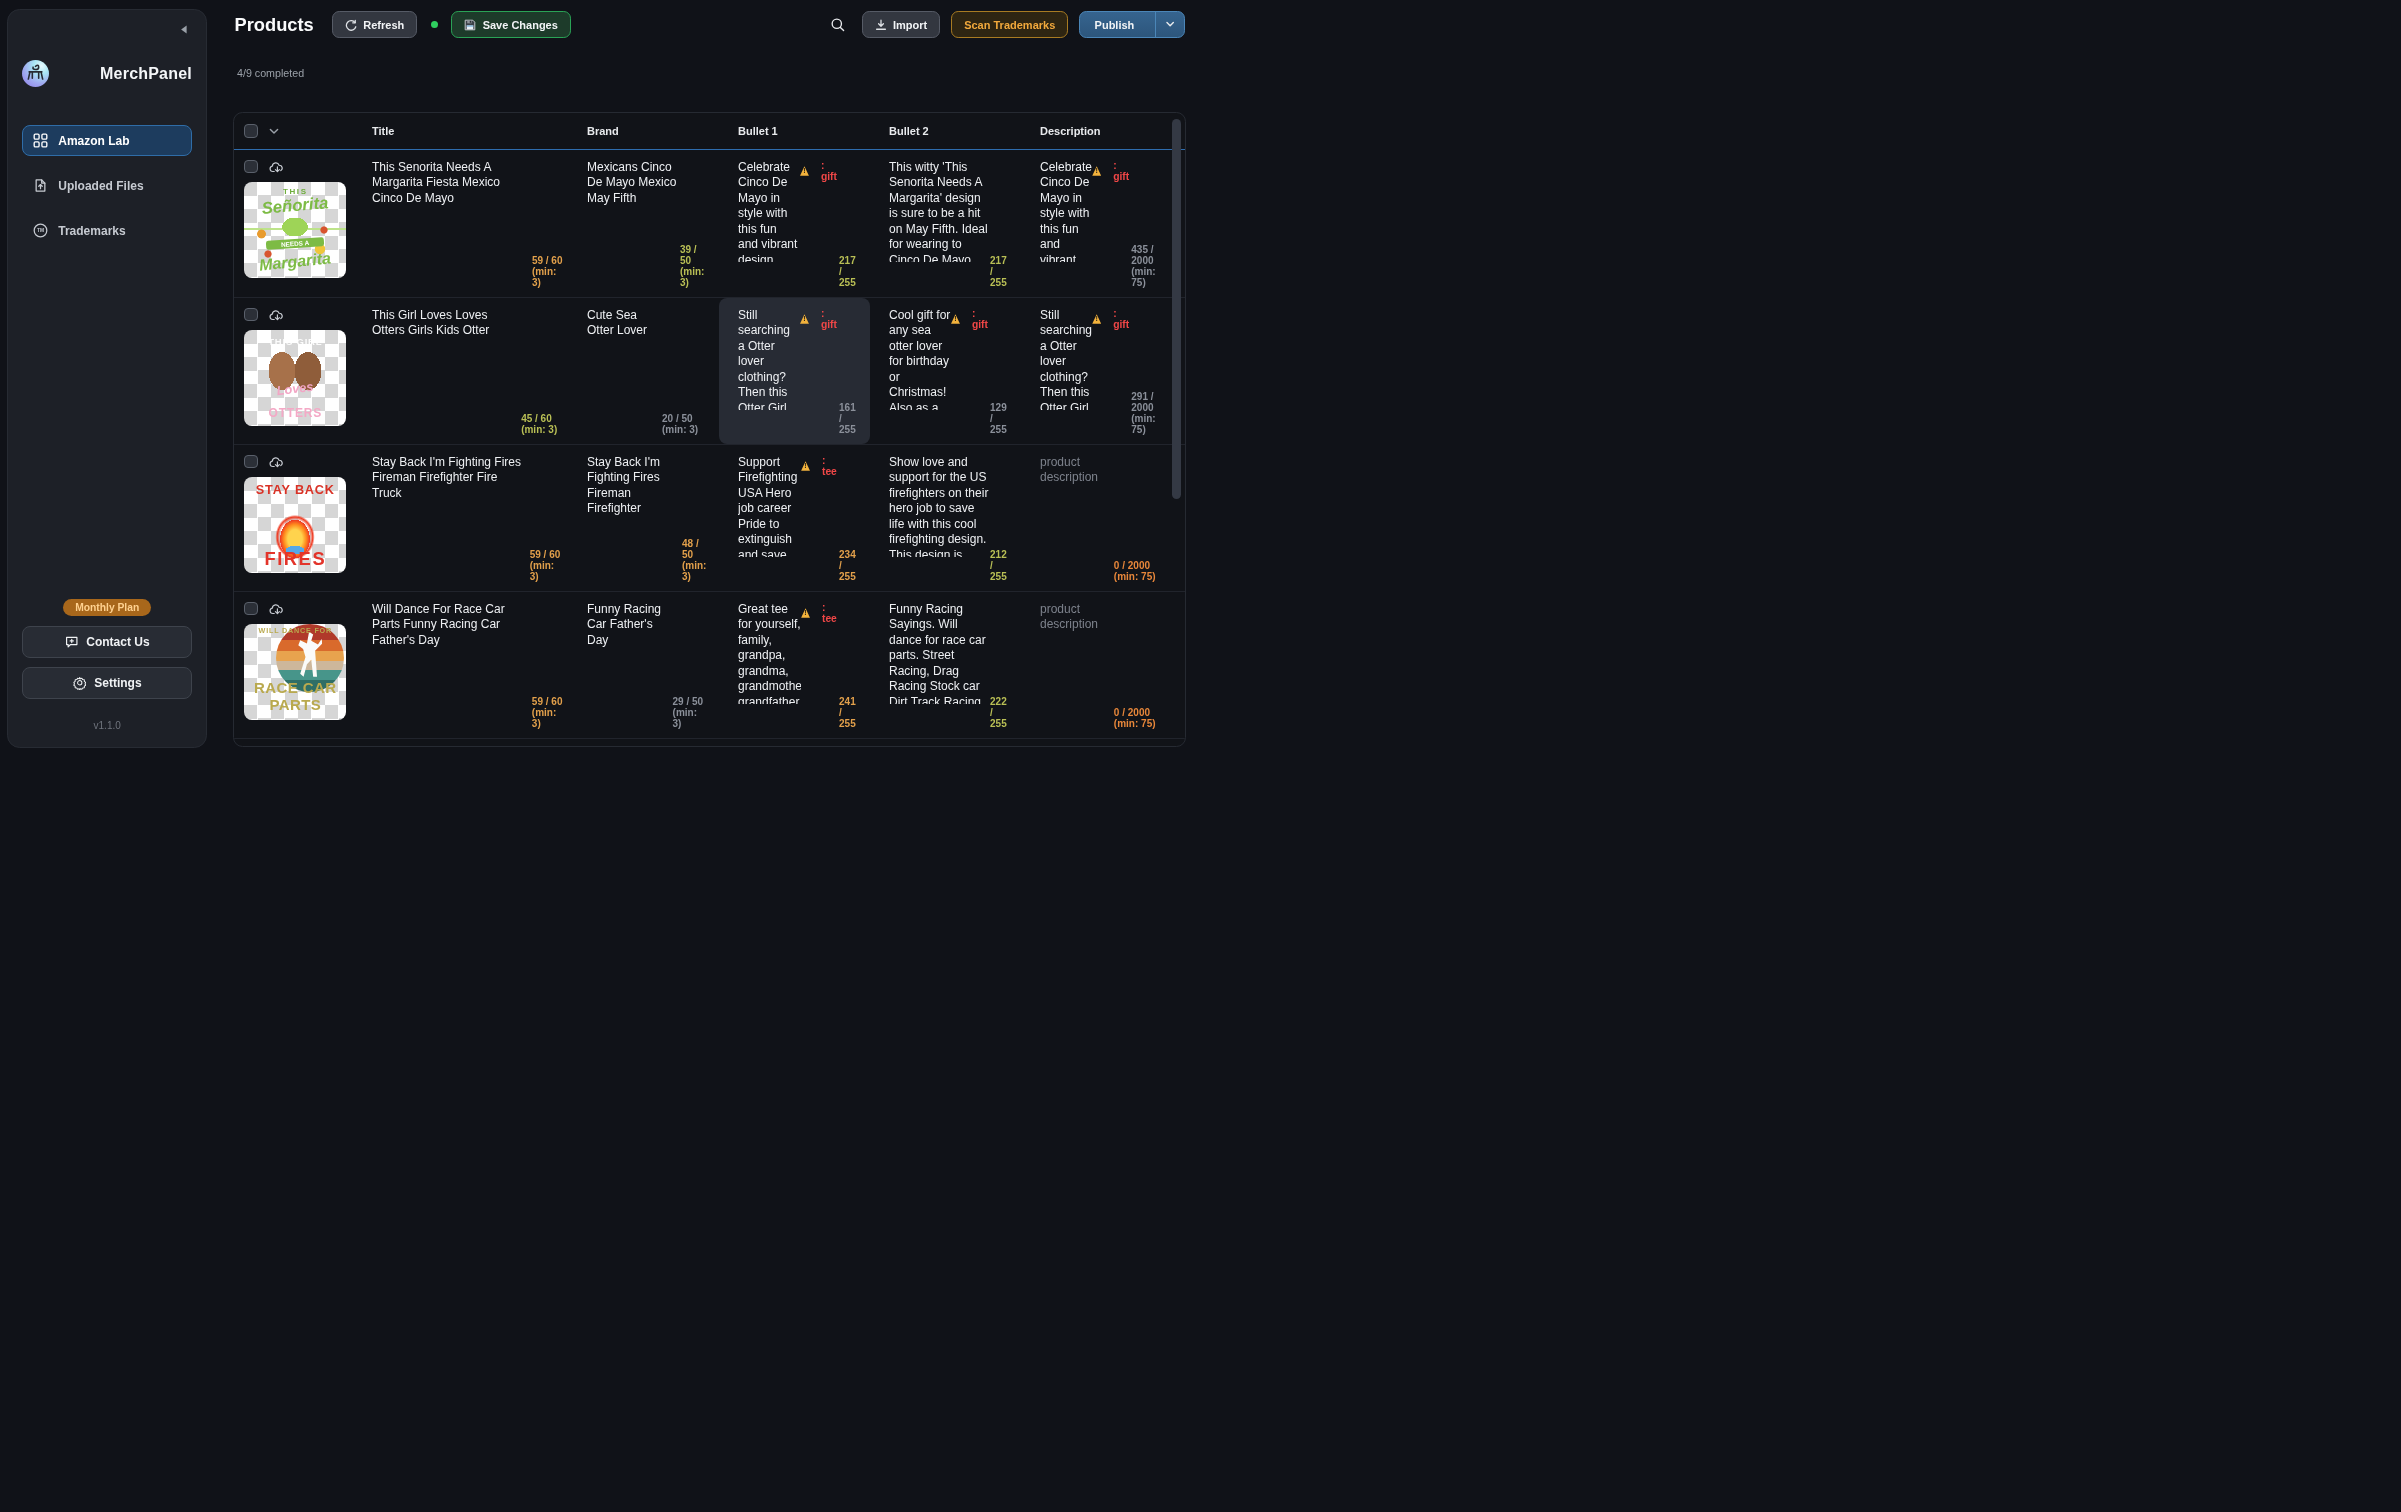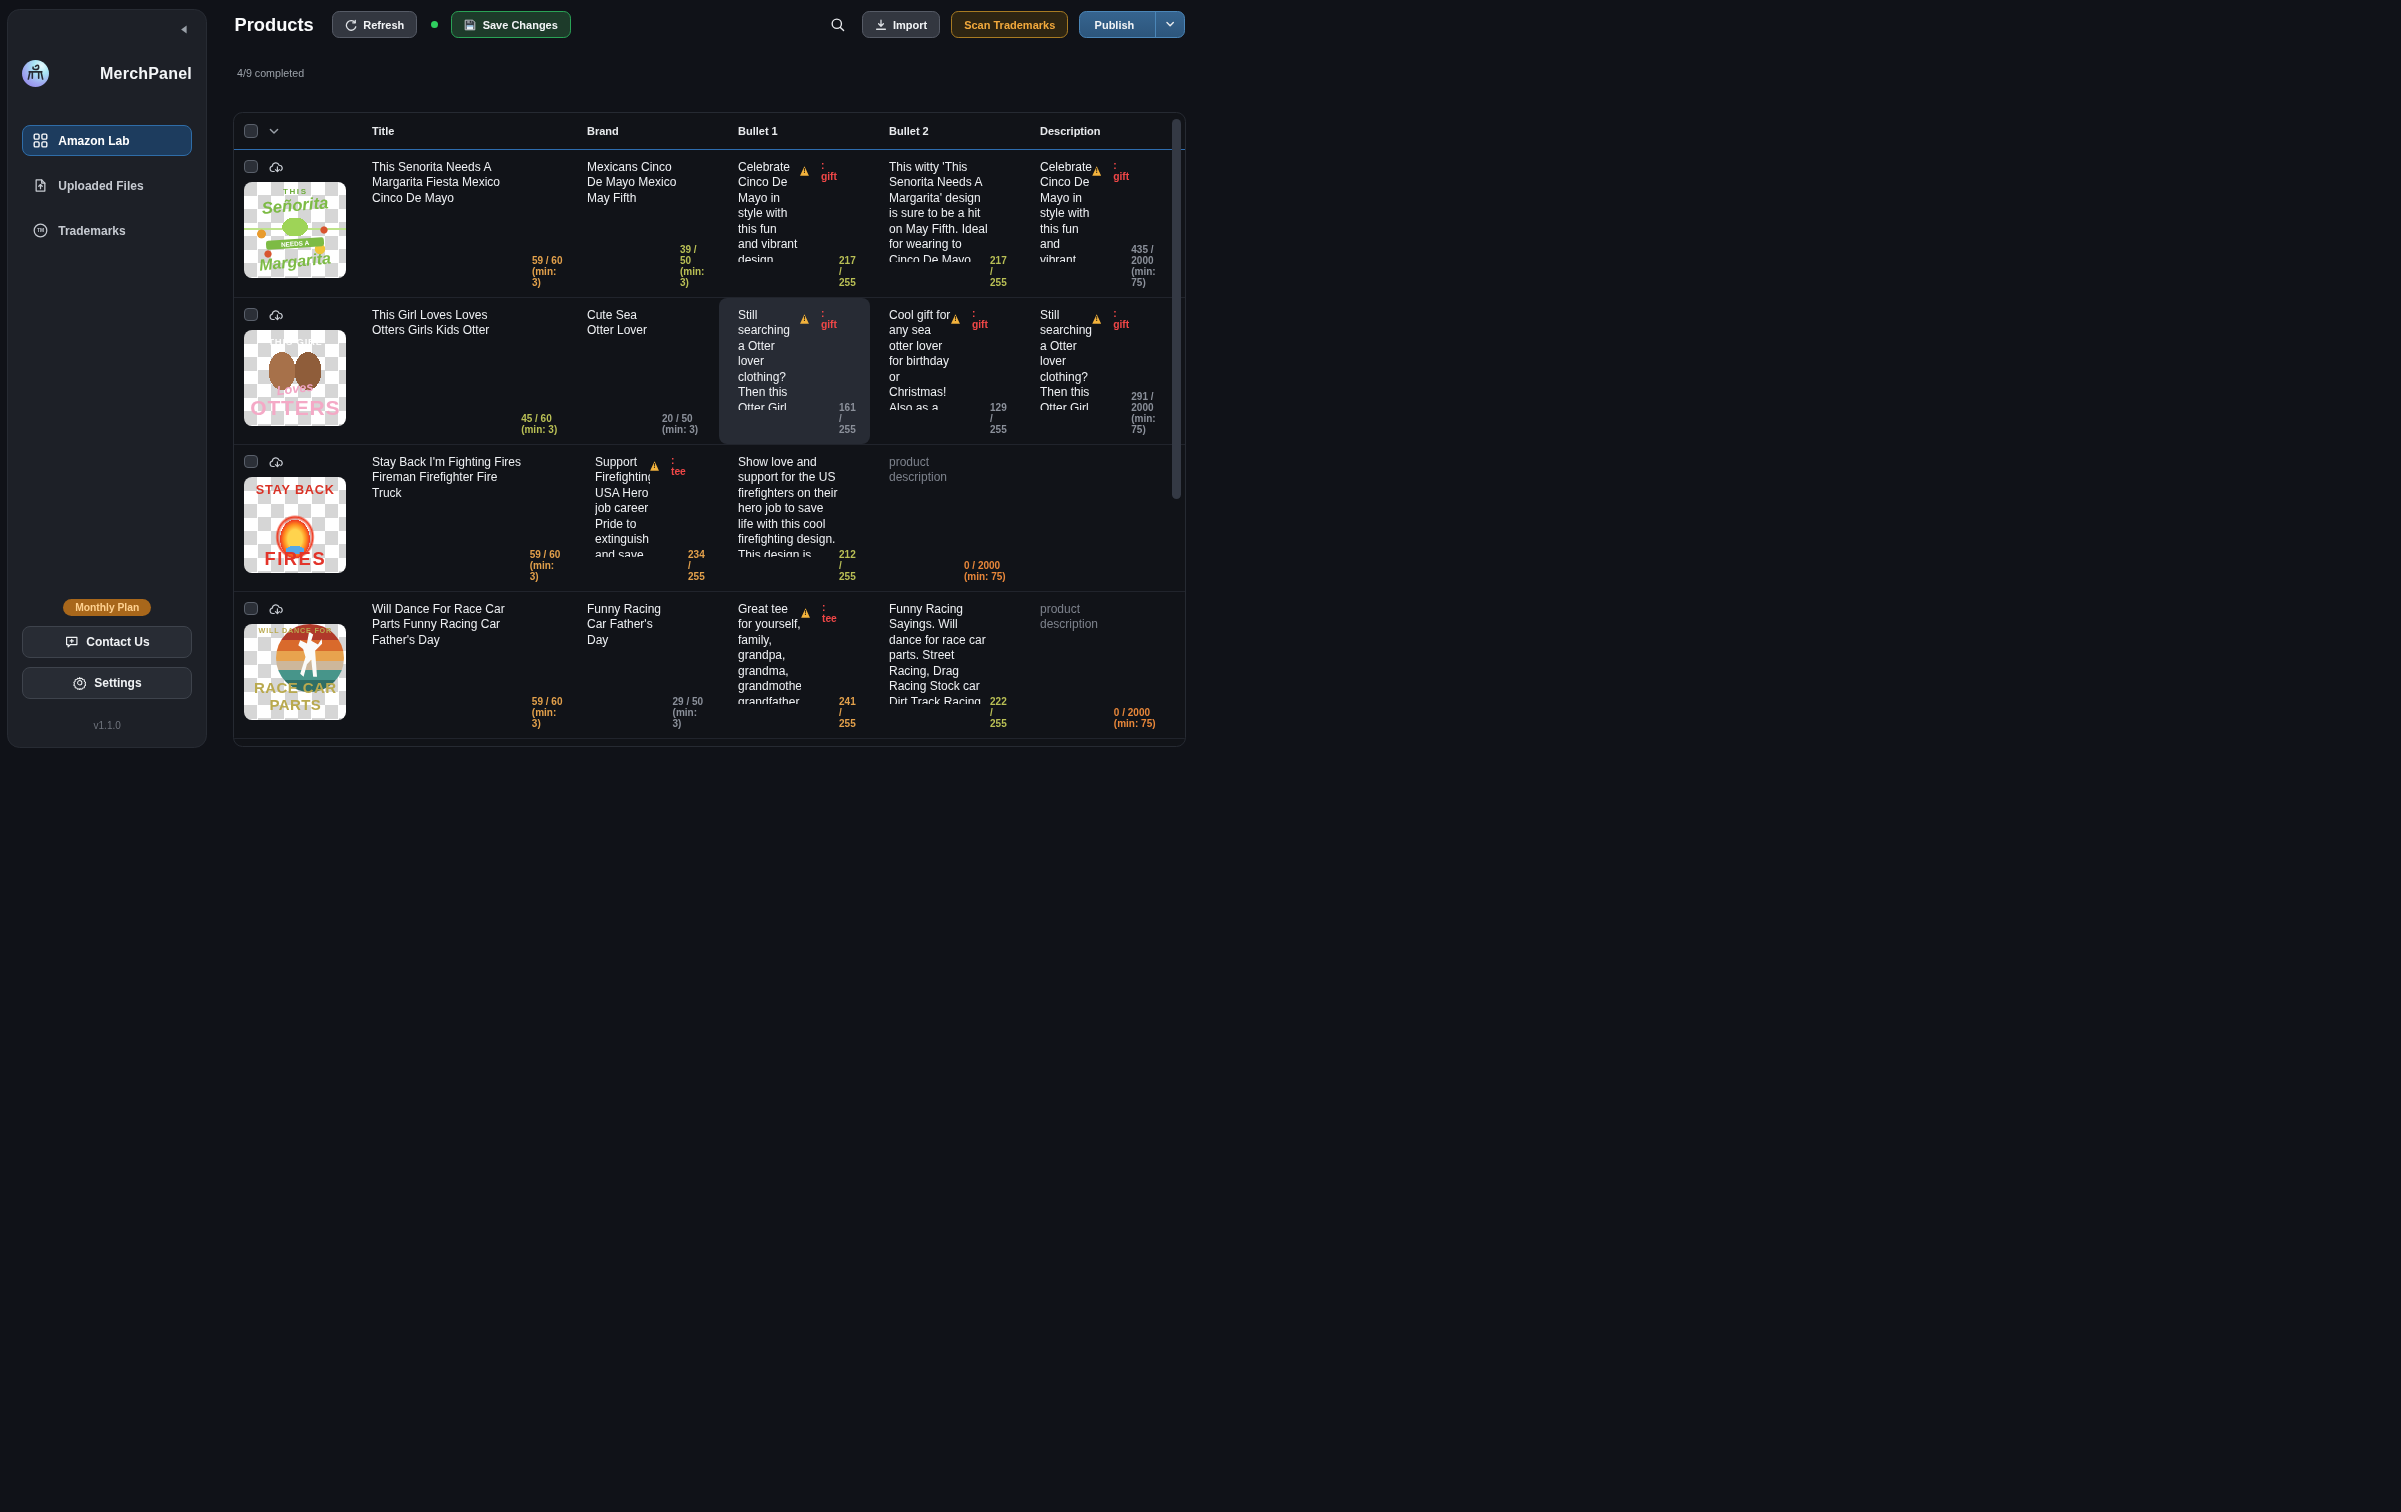--- a/index.html
+++ b/index.html
@@ -89,21 +89,21 @@
   .margarita .art { background:
       radial-gradient(circle 4px at 17.5px 52px, #e89b2e 0 4px, transparent 4.8px),
       radial-gradient(circle 3.2px at 80px 48px, #d8542e 0 3.2px, transparent 4px),
       radial-gradient(circle 3.2px at 24px 72px, #d8542e 0 3.2px, transparent 4px),
       radial-gradient(circle 4.8px at 76px 67px, #efc63a 0 4.8px, transparent 5.6px),
       radial-gradient(ellipse 12.7px 9.5px at 51px 45px, #9ed457 0 100%, transparent 100%),
       linear-gradient(transparent 0 46px, #bde38a 46px 48px, transparent 48px);
   }
   .otters .l0 { top:6.4px; font-size:9.5px; font-weight:800; color:rgba(255,255,255,.92); letter-spacing:0.8px; }
   .otters .l1 { top:52px; font-size:12.7px; font-style:italic; font-weight:700; color:#f2a6c5; transform:rotate(-7deg); }
-  .otters .l2 { bottom:5.6px; font-size:21px; font-weight:800; color:#f4a9c6; letter-spacing:0.8px; }
+  .otters .l2 { bottom:5.6px; font-size:12px; font-weight:800; color:#f4a9c6; letter-spacing:0.8px; }
   .otters .art { background:
       radial-gradient(ellipse 13.5px 19px at 38px 41px, #a7714a 0 100%, transparent 100%),
       radial-gradient(ellipse 13.5px 19px at 64px 41px, #8f5d3a 0 100%, transparent 100%),
       radial-gradient(ellipse 6.4px 9.5px at 38px 46px, #d8ab83 0 100%, transparent 100%),
       radial-gradient(ellipse 6.4px 9.5px at 64px 46px, #c79a72 0 100%, transparent 100%);
   }
   .fires .l0 { top:6.4px; font-size:12.7px; font-weight:800; color:#d93226; letter-spacing:0.8px; }
   .fires .l1 { bottom:3.2px; font-size:18.3px; font-weight:900; color:#e3342a; letter-spacing:1.6px; }
   .fires .art { background:
       radial-gradient(ellipse 9.5px 4px at 51px 73px, #56a8e8 0 100%, transparent 100%),
@@ -391,20 +391,24 @@
         <span class="l0">STAY BACK</span>
         <span class="l1">FIRES</span>
         <span class="l2"></span>
         <span class="l3"></span>
       </div>
     </div>
     <div class="cell">
       <div class="cell-text">Stay Back I'm Fighting Fires Fireman Firefighter Fire Truck</div>
       <div class="count high">59 / 60 (min: 3)</div>
     </div>
+    <div class="cell">
+      <div class="cell-text">Stay Back I'm Fighting Fires Fireman Firefighter</div>
+      <div class="count high">48 / 50 (min: 3)</div>
+    </div>
     <div class="cell c-bullet">
       <div class="edit-box">
         <div class="cell-text">Support Firefighting USA Hero job career Pride to extinguish and save Love Firefighter tee for fireman tee. The word LOVE 's spelled using</div>
 
       </div>
       <div class="warn">
         <span class="warn-icon"></span>
         <span class="warn-text">: tee</span>
       </div>
       <div class="count high">234 / 255</div>

